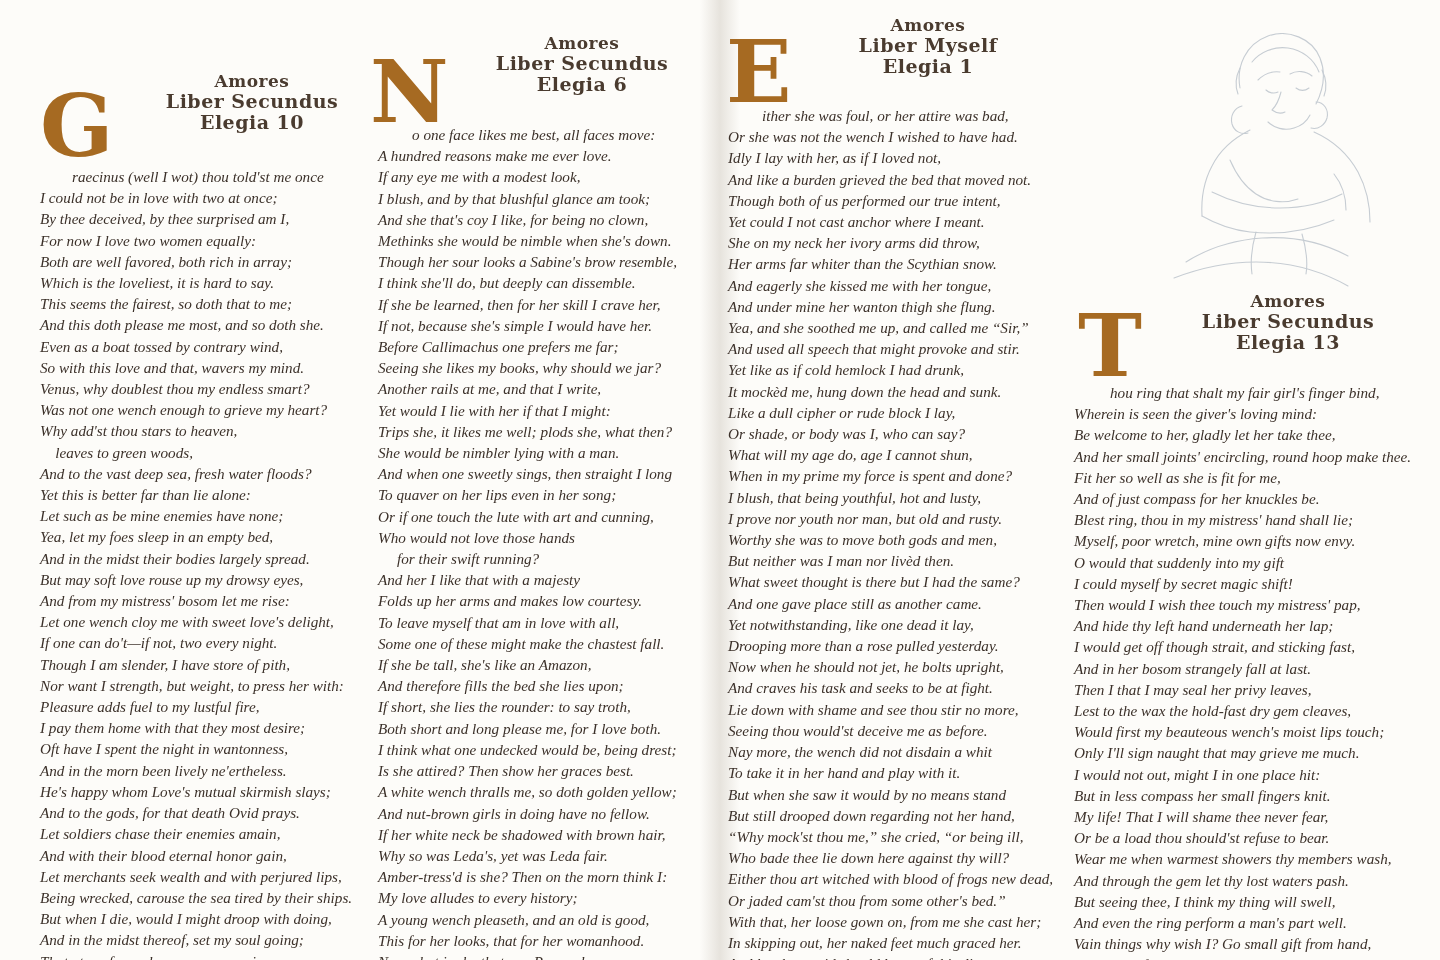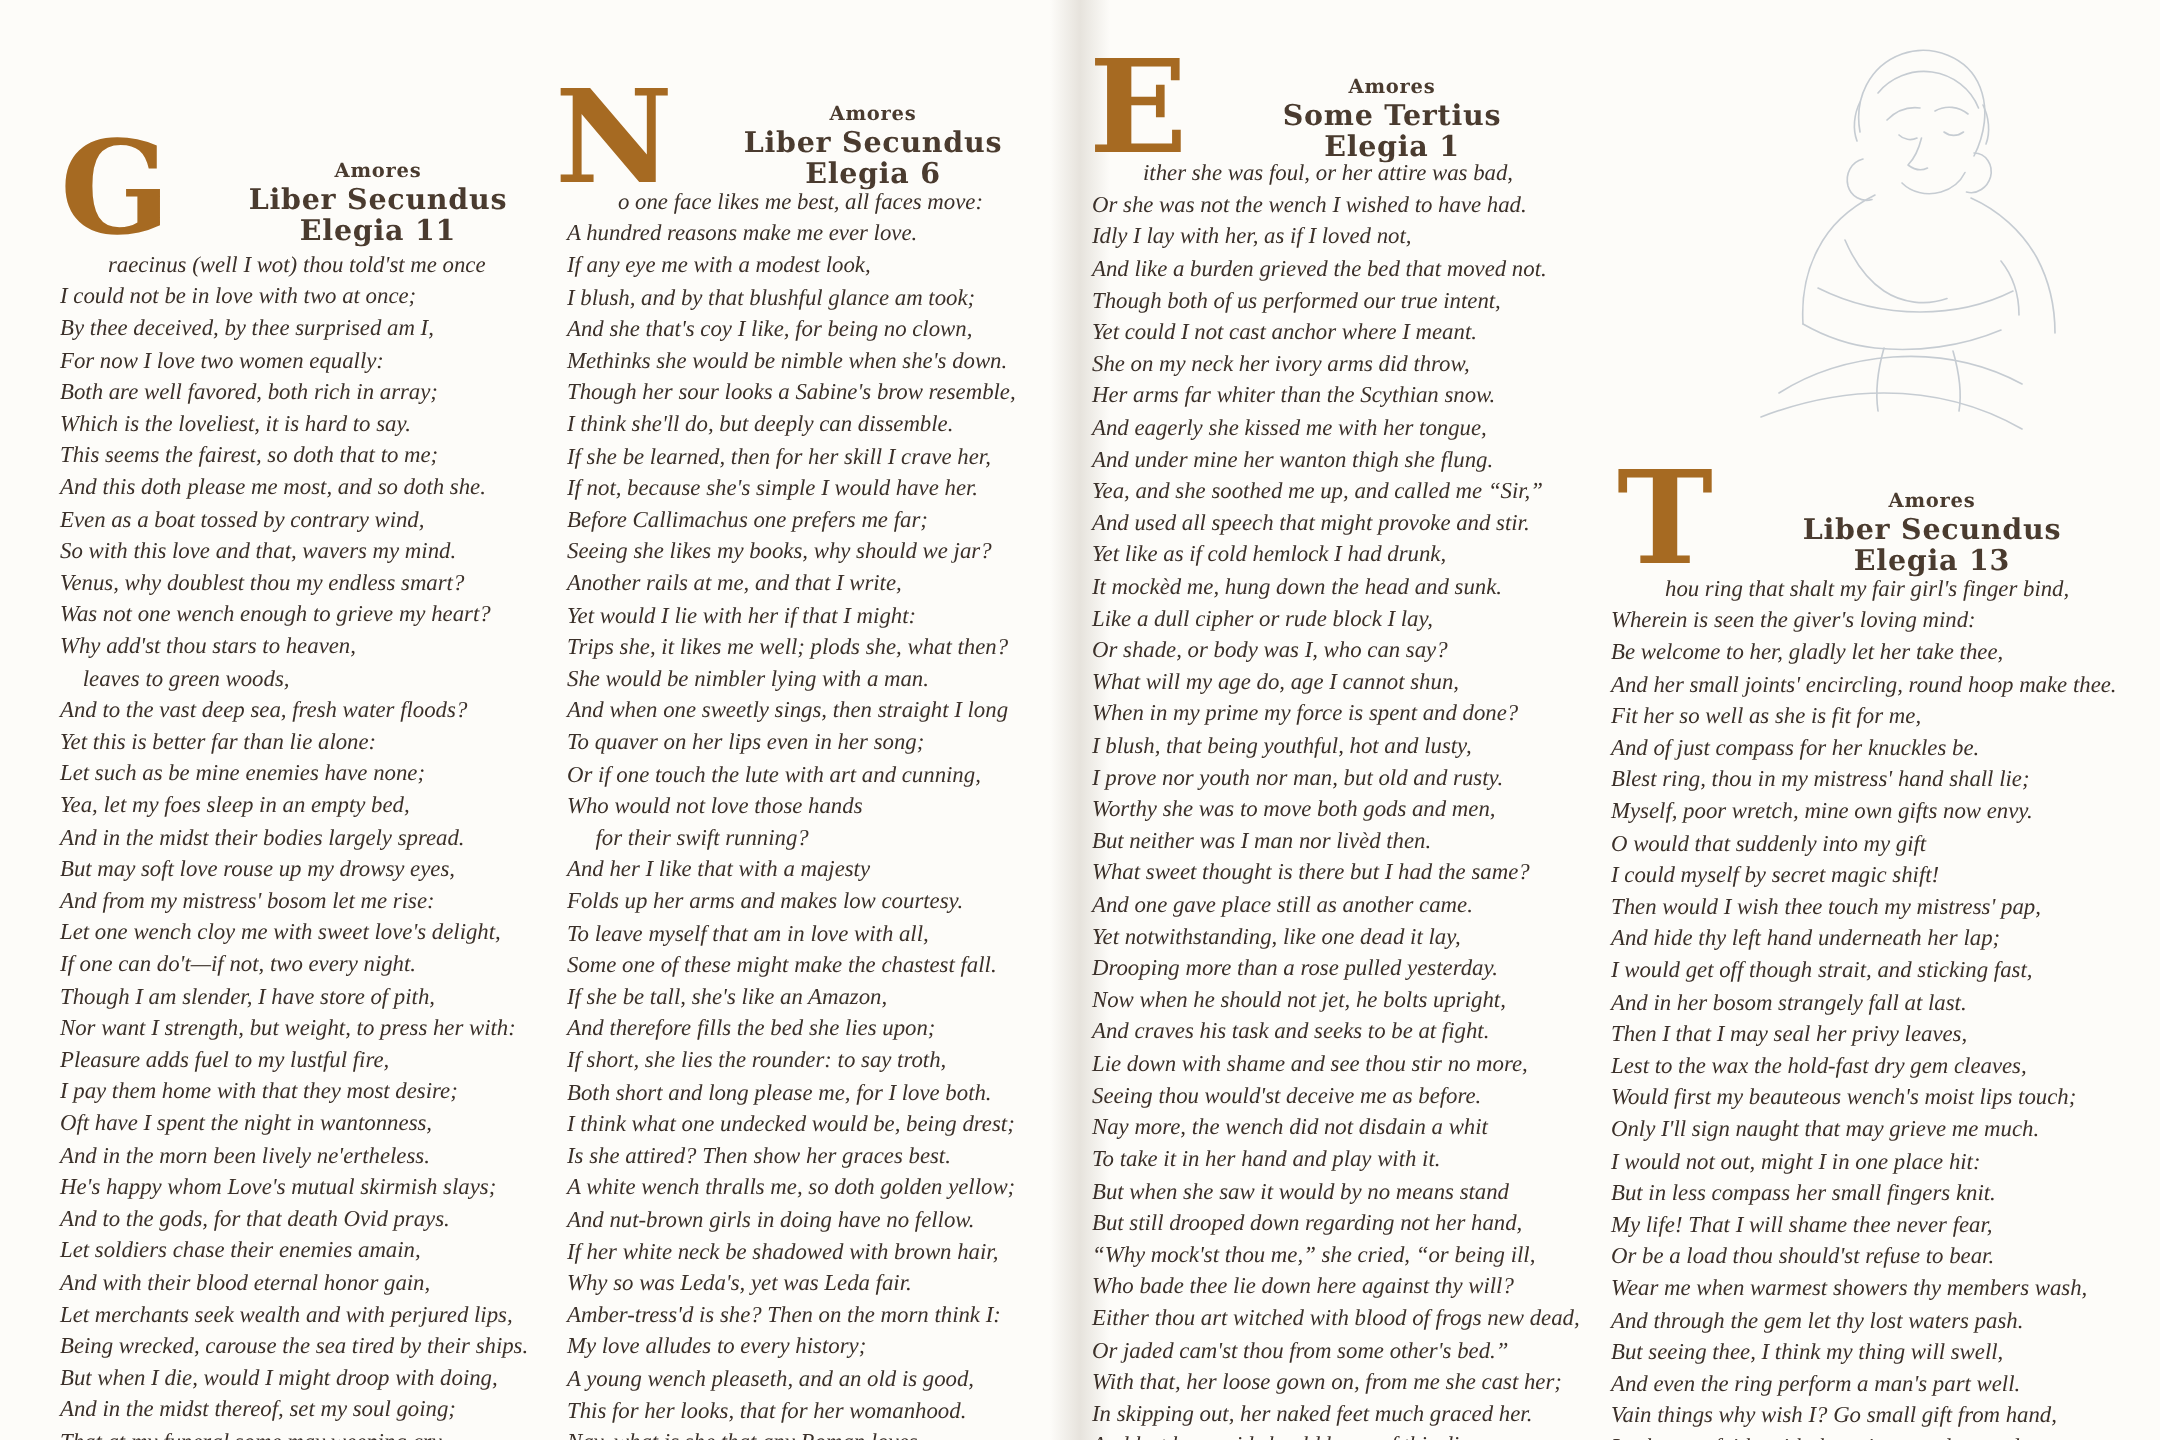--- a/index.html
+++ b/index.html
@@ -43,21 +43,21 @@
     text-align: center;
     line-height: 1.12;
     font-family: "DejaVu Serif", serif;
     color: #4a3b2f;
   }
   .heading .ln {
     display: block;
     font-weight: bold;
     letter-spacing: 0.5px;
   }
-  .heading .ln1 { font-size: 13px; margin-top: 36px; }
+  .heading .ln1 { font-size: 17px; }
   .heading .ln2 { font-size: 19px; }
   .heading .ln3 { font-size: 19px; }
 
   .poem {
     font-style: italic;
     font-size: 15.2px;
     line-height: 1.395;
     color: #3b3029;
     white-space: pre-wrap;
   }
@@ -112,21 +112,21 @@
       <path d="M150 58c-4 8-5 18-2 26"></path>
       <path d="M232 60c4 8 5 18 2 26"></path>
     </svg>
   </div>
 
   <div class="col col-1">
     <div class="block" style="left:110px; top:72px; width:220px;">
       <div class="heading">
         <span class="ln ln1">Amores</span>
         <span class="ln ln2">Liber Secundus</span>
-        <span class="ln ln3">Elegia 11</span>
+        <span class="ln ln3">Elegia 10</span>
       </div>
     </div>
     <div class="dropcap" style="left:8px; top:92px;">G</div>
     <div class="block poem" style="left:8px; top:166px; width:322px; text-indent:32px;">raecinus (well I wot) thou told'st me once
 I could not be in love with two at once;
 By thee deceived, by thee surprised am I,
 For now I love two women equally:
 Both are well favored, both rich in array;
 Which is the loveliest, it is hard to say.
 This seems the fairest, so doth that to me;
@@ -213,21 +213,21 @@
 A young wench pleaseth, and an old is good,
 This for her looks, that for her womanhood.
 Nay, what is she that any Roman loves
 But my ambitious ranging mind approves?</div>
   </div>
 
   <div class="col col-3">
     <div class="block" style="left:96px; top:16px; width:220px;">
       <div class="heading">
         <span class="ln ln1">Amores</span>
-        <span class="ln ln2">Some Tertius</span>
+        <span class="ln ln2">Liber Myself</span>
         <span class="ln ln3">Elegia 1</span>
       </div>
     </div>
     <div class="dropcap" style="left:4px; top:38px;">E</div>
     <div class="block poem" style="left:6px; top:105px; width:328px; text-indent:34px;">ither she was foul, or her attire was bad,
 Or she was not the wench I wished to have had.
 Idly I lay with her, as if I loved not,
 And like a burden grieved the bed that moved not.
 Though both of us performed our true intent,
 Yet could I not cast anchor where I meant.

